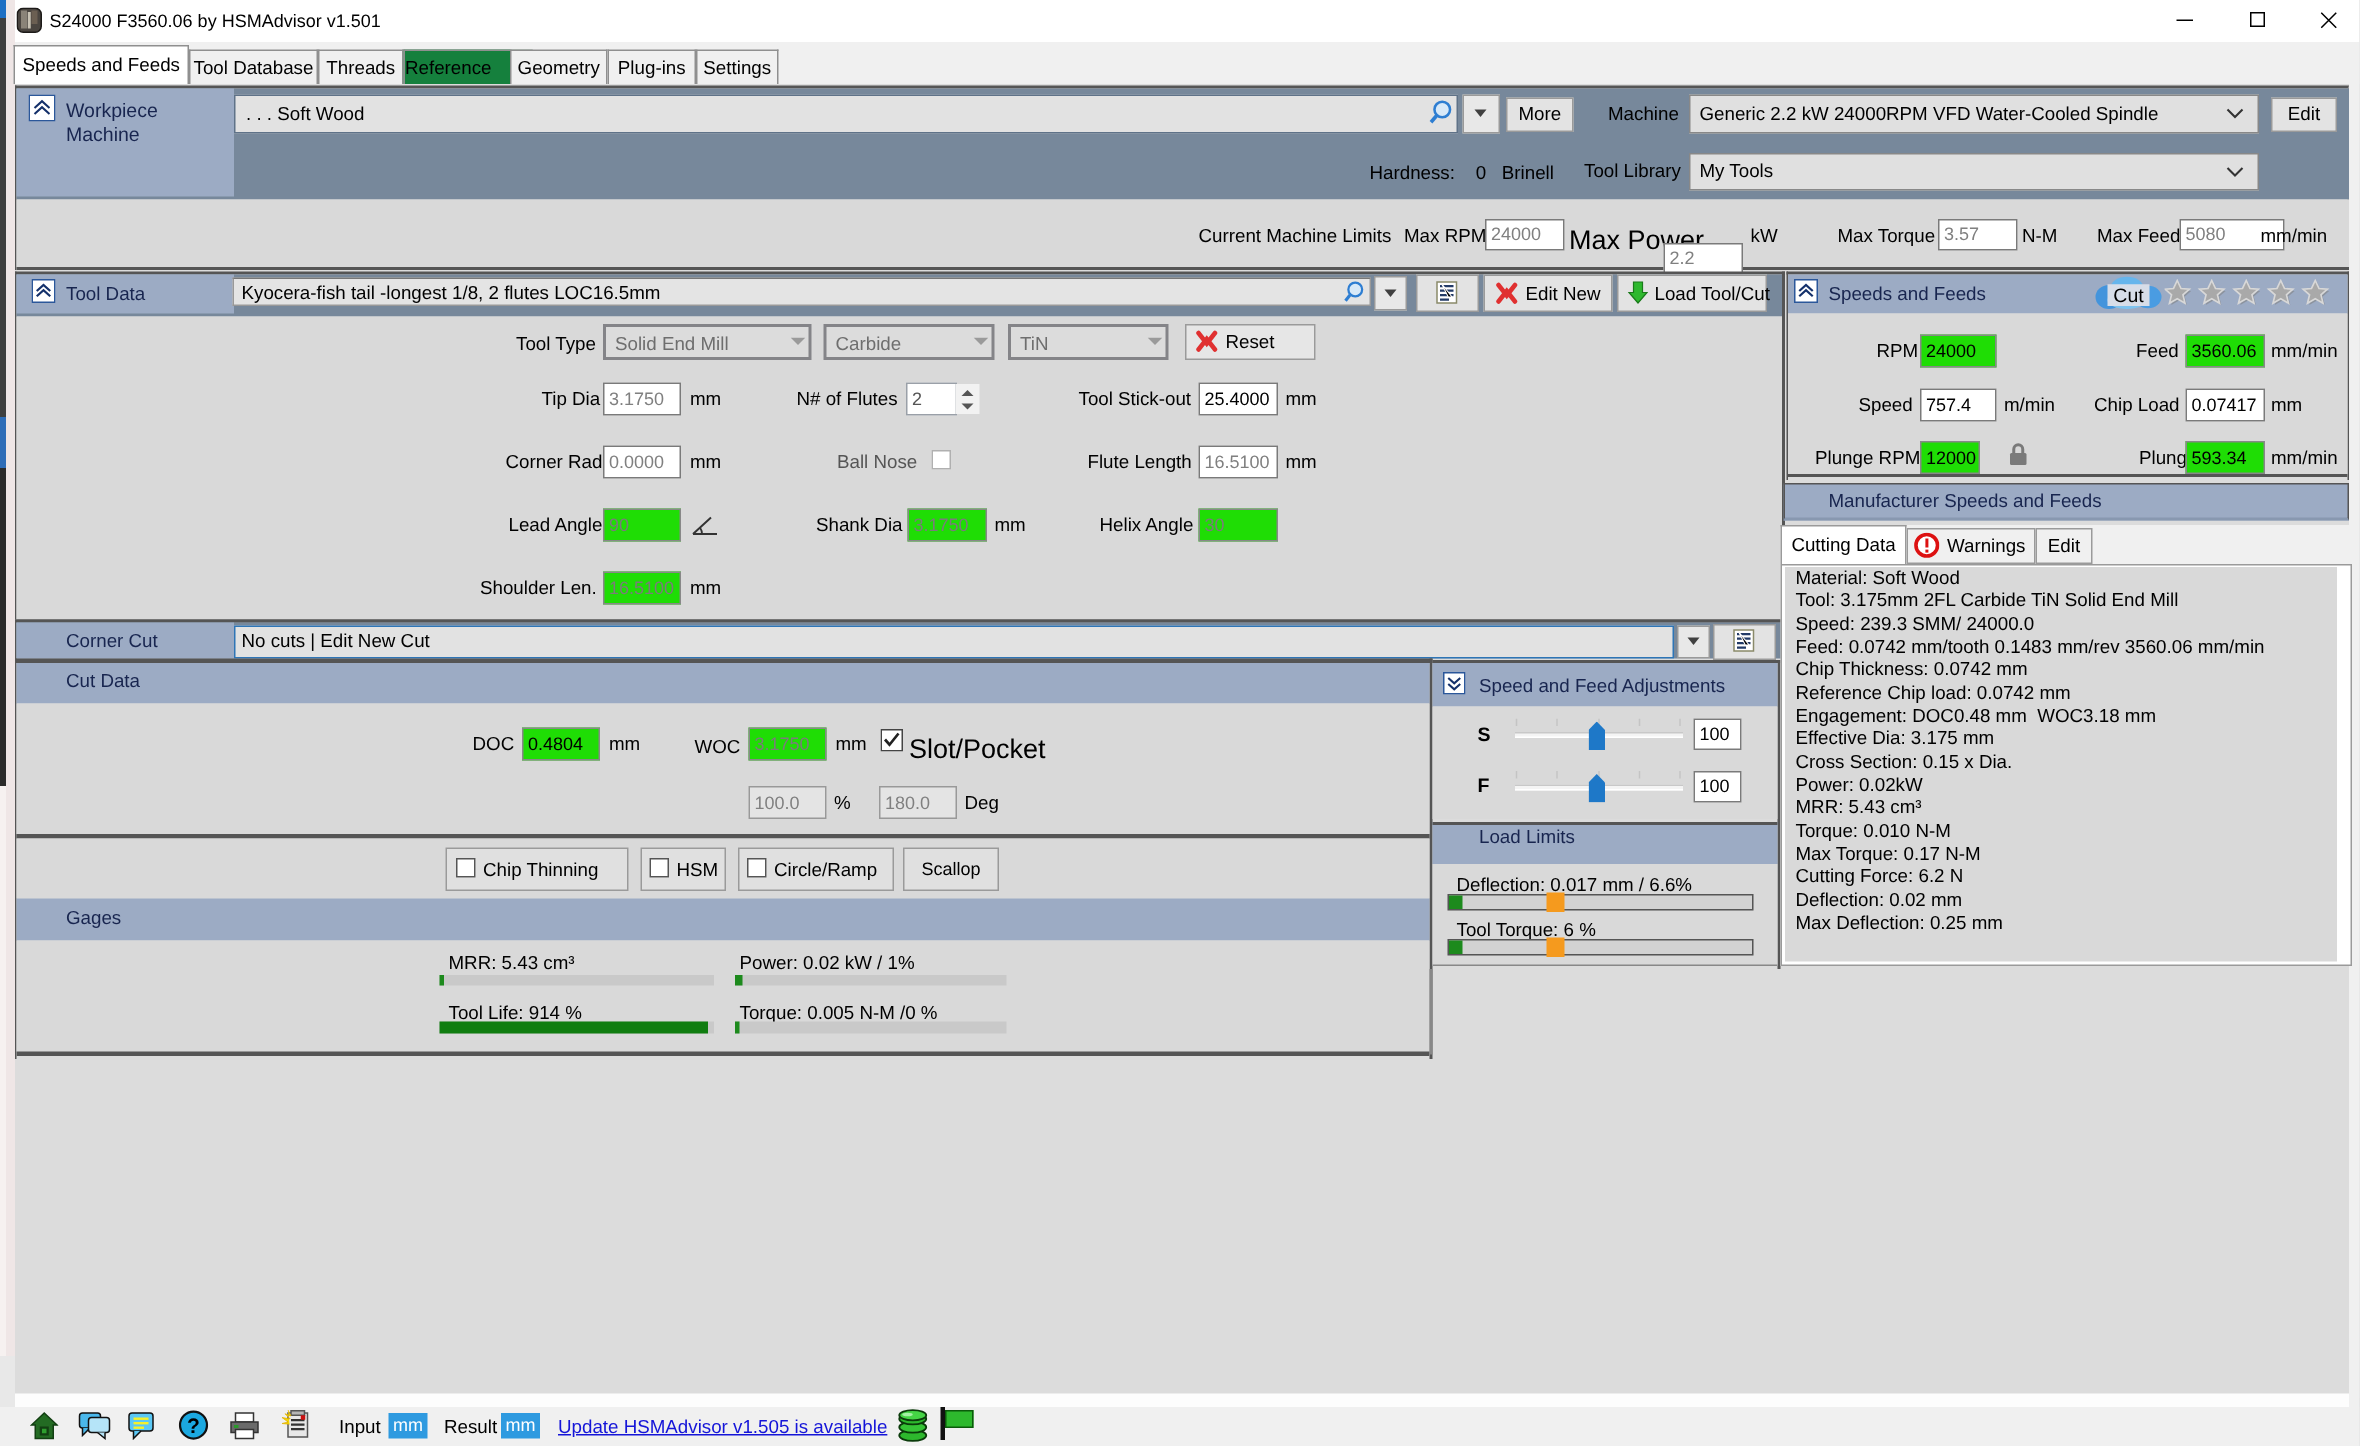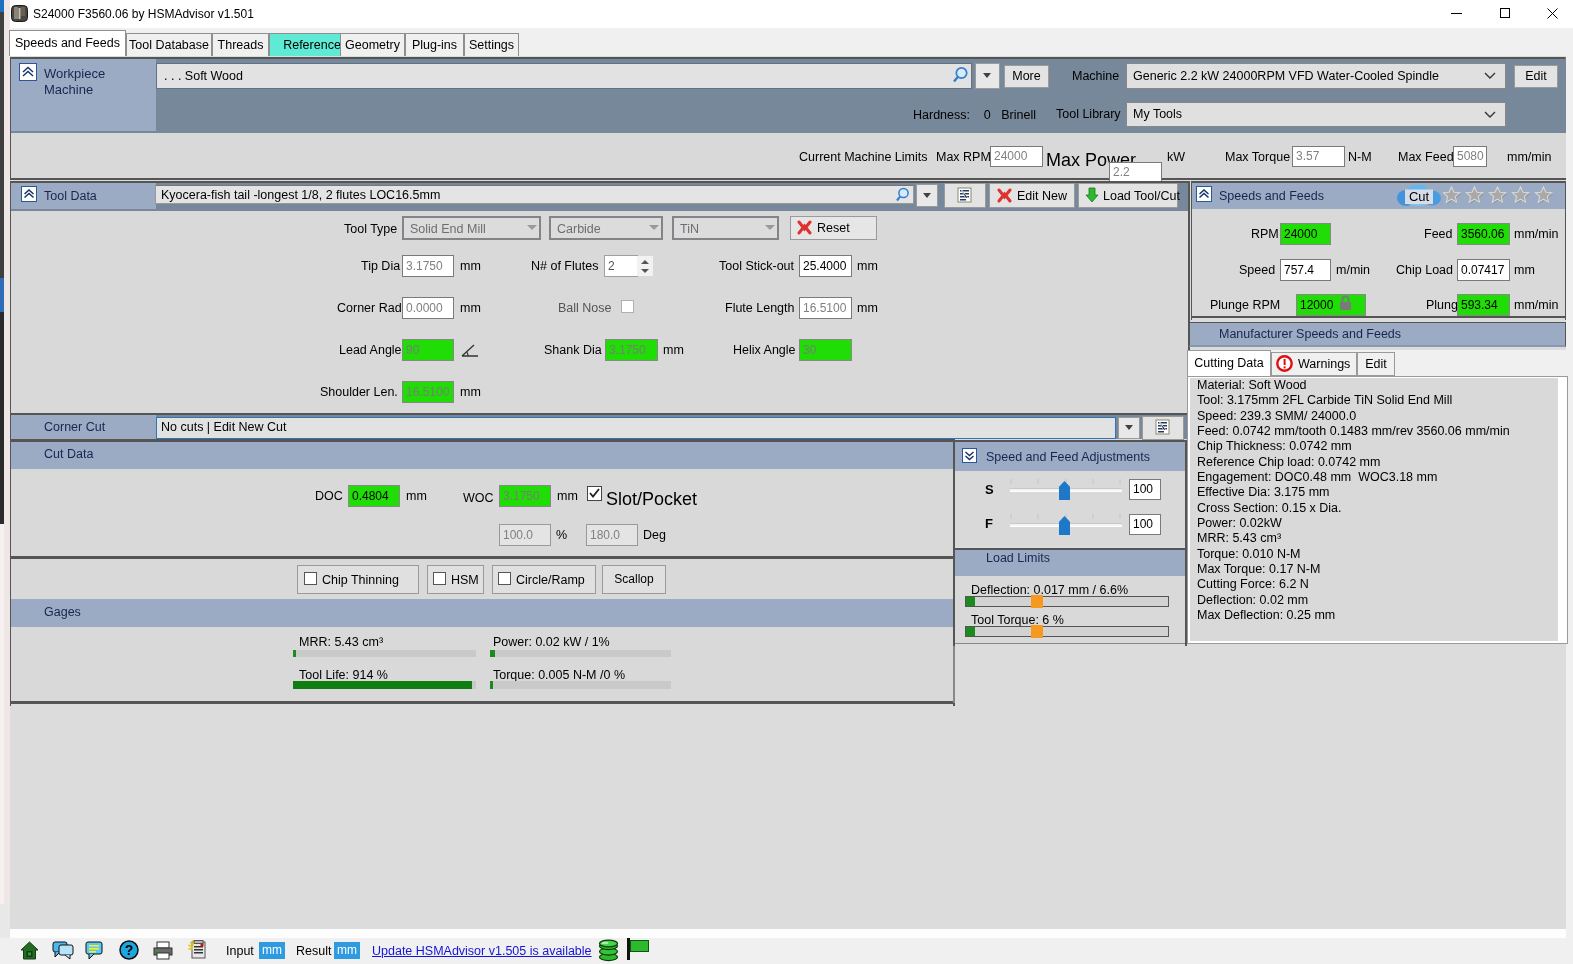--- a/index.html
+++ b/index.html
@@ -46,21 +46,21 @@
 <div class="abs" style="left:1451px;top:13px;width:11px;height:1px;background:#000;"></div>
 <div class="abs" style="left:1500px;top:8px;width:10px;height:10px;border:1px solid #000;"></div>
 <svg class="abs" style="left:1547px;top:8px;" width="11" height="11">
     <path d="M0.5,0.5 L10.5,10.5 M10.5,0.5 L0.5,10.5" stroke="#000" stroke-width="1"></path>
   </svg>
 
 <div class="abs" style="left:10px;top:28px;width:1563px;height:28px;background:#f0f0f0;"></div>
 <div class="abs" style="left:126px;top:33px;height:23px;width:393px;"></div>
 <div class="abs" style="left:126px;top:33px;width:86px;background:#f0f0f0;border:1px solid #8f8f8f;border-bottom:none;height:23px;text-align:center;line-height:22px;font-size:12.5px;">Tool Database</div>
 <div class="abs" style="left:212px;top:33px;width:57px;background:#f0f0f0;border:1px solid #8f8f8f;border-bottom:none;height:23px;text-align:center;line-height:22px;font-size:12.5px;">Threads</div>
-<div class="abs" style="left:269px;top:33px;width:86px;background:#5eead4;border:1px solid #8f8f8f;border-bottom:none;height:23px;text-align:center;line-height:22px;font-size:12.5px;">Reference</div>
+<div class="abs" style="left:269px;top:33px;width:86px;background:#15803d;border:1px solid #8f8f8f;border-bottom:none;height:23px;text-align:left;line-height:22px;font-size:12.5px;">Reference</div>
 <div class="abs" style="left:340px;top:33px;width:65px;background:#f0f0f0;border:1px solid #8f8f8f;border-bottom:none;height:23px;text-align:center;line-height:22px;font-size:12.5px;">Geometry</div>
 <div class="abs" style="left:405px;top:33px;width:59px;background:#f0f0f0;border:1px solid #8f8f8f;border-bottom:none;height:23px;text-align:center;line-height:22px;font-size:12.5px;">Plug-ins</div>
 <div class="abs" style="left:464px;top:33px;width:55px;background:#f0f0f0;border:1px solid #8f8f8f;border-bottom:none;height:23px;text-align:center;line-height:22px;font-size:12.5px;">Settings</div>
 <div class="abs" style="left:9px;top:30px;width:117px;background:#fff;border:1px solid #8f8f8f;border-bottom:none;height:26px;text-align:center;line-height:25px;font-size:12.5px;z-index:2;">Speeds and Feeds</div>
 
 <div class="abs" style="left:10px;top:57px;width:1556px;height:123px;border-top:2px solid #555;border-left:1px solid #555;border-right:1px solid #9a9a9a;">
   <div class="abs slate" style="left:0;top:0;width:1555px;height:74px;"></div>
   <div class="abs hdr" style="left:0;top:0;width:145px;height:72px;"></div>
   <div class="abs panel" style="left:0;top:74px;width:1555px;height:47px;border-bottom:2px solid #555;"></div>
 </div>
@@ -98,21 +98,21 @@
 <div class="abs" style="left:799px;top:150px;font-size:12.5px;">Current Machine Limits</div>
 <div class="abs" style="left:936px;top:150px;font-size:12.5px;">Max RPM</div>
 <div class="in dis" style="left:990px;top:146px;width:53px;height:21px;">24000</div>
 <div class="abs" style="left:1046px;top:150px;font-size:18px;">Max Power</div>
 <div class="in dis" style="left:1109px;top:162px;width:53px;height:21px;">2.2</div>
 <div class="abs" style="left:1167px;top:150px;font-size:12.5px;">kW</div>
 <div class="abs" style="left:1225px;top:150px;font-size:12.5px;">Max Torque</div>
 <div class="in dis" style="left:1292px;top:146px;width:53px;height:21px;">3.57</div>
 <div class="abs" style="left:1348px;top:150px;font-size:12.5px;">N-M</div>
 <div class="abs" style="left:1398px;top:150px;font-size:12.5px;">Max Feed</div>
-<div class="in dis" style="left:1453px;top:146px;width:34px;height:21px;">5080</div>
+<div class="in dis" style="left:1453px;top:146px;width:70px;height:21px;">5080</div>
 <div class="abs" style="left:1507px;top:150px;font-size:12.5px;">mm/min</div>
 
 <div class="abs" style="left:10px;top:181px;width:1180px;height:232px;border-top:2px solid #555;border-left:1px solid #555;border-right:2px solid #555;">
   <div class="abs slate" style="left:0;top:0;width:1177px;height:28px;"></div>
   <div class="abs hdr" style="left:0;top:0;width:145px;height:26px;"></div>
   <div class="abs panel" style="left:0;top:28px;width:1177px;height:204px;border-bottom:2px solid #555;"></div>
 </div>
 <svg class="abs" style="left:21px;top:186px;z-index:3;" width="16" height="16">
     <rect x="0.5" y="0.5" width="15" height="15" fill="#fff" stroke="#2b579a"></rect>
     <path d="M3.5,8 L8,4 L12.5,8 M3.5,11.5 L8,7.5 L12.5,11.5" fill="none" stroke="#15316b" stroke-width="1.5"></path>
@@ -376,21 +376,21 @@
 <div class="abs" style="left:1514px;top:227px;font-size:12.5px;">mm/min</div>
 
 <div class="abs" style="left:1239px;top:263px;font-size:12.5px;">Speed</div>
 <div class="in" style="left:1280px;top:259px;width:51px;height:22px;line-height:20px;">757.4</div>
 <div class="abs" style="left:1336px;top:263px;font-size:12.5px;">m/min</div>
 <div class="abs" style="left:1396px;top:263px;font-size:12.5px;">Chip Load</div>
 <div class="in" style="left:1457px;top:259px;width:53px;height:22px;line-height:20px;">0.07417</div>
 <div class="abs" style="left:1514px;top:263px;font-size:12.5px;">mm</div>
 
 <div class="abs" style="left:1210px;top:298px;font-size:12.5px;">Plunge RPM</div>
-<div class="in green" style="left:1280px;top:294px;width:70px;height:22px;line-height:20px;border-color:#888;margin-left:16px;">12000</div>
+<div class="in green" style="left:1280px;top:294px;width:40px;height:22px;line-height:20px;border-color:#888;">12000</div>
 <svg class="abs" style="left:1338px;top:295px;" width="15" height="16">
     <rect x="2" y="7" width="11" height="8" rx="1" fill="#7a7a7a"></rect>
     <path d="M4.5,7 L4.5,4.5 A3,3 0 0 1 10.5,4.5 L10.5,7" fill="none" stroke="#7a7a7a" stroke-width="2"></path>
   </svg>
 <div class="abs" style="left:1385px;top:298px;font-size:12.5px;margin-left:41px;">Plunge Feed</div>
 <div class="in green" style="left:1457px;top:294px;width:53px;height:22px;line-height:20px;border-color:#888;">593.34</div>
 <div class="abs" style="left:1514px;top:298px;font-size:12.5px;">mm/min</div>
 
 <div class="abs hdr" style="left:1189px;top:322px;width:377px;height:25px;border:1px solid #555;border-bottom:2px solid #8898b0;"></div>
 <div class="abs navy" style="left:1219px;top:327px;font-size:12.5px;">Manufacturer Speeds and Feeds</div>

